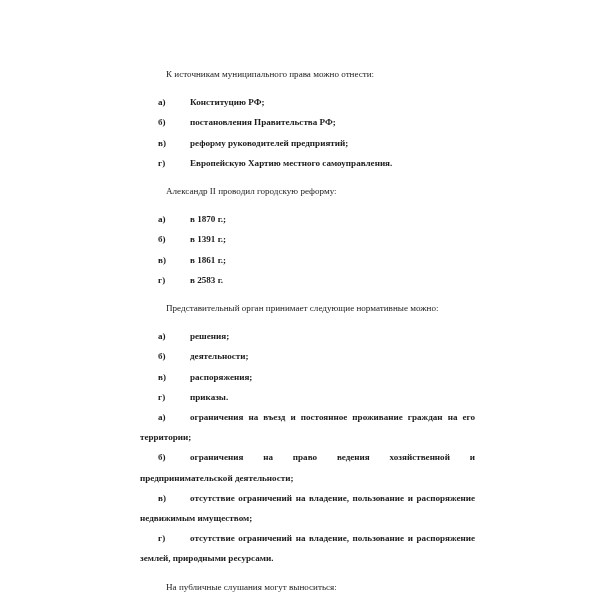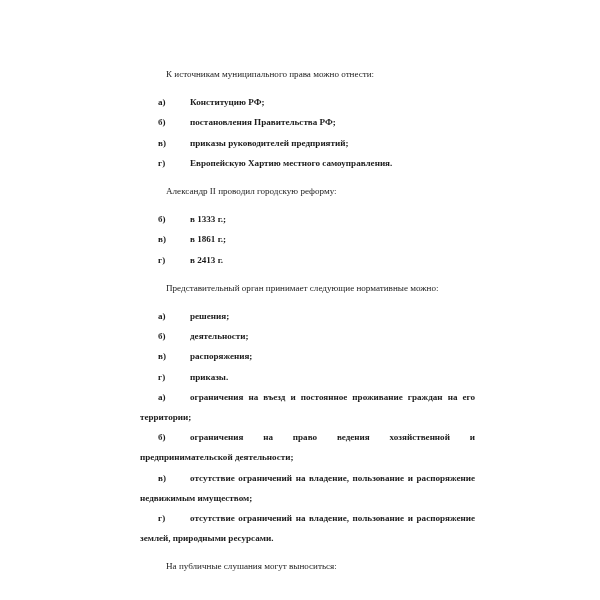--- a/index.html
+++ b/index.html
@@ -70,36 +70,39 @@
 
     <p class="stem">К источникам муниципального права можно отнести:</p>
 
     <p class="option">
       <span class="marker">а)</span><span>Конституцию РФ;</span>
     </p>
     <p class="option">
       <span class="marker">б)</span><span>постановления Правительства РФ;</span>
     </p>
     <p class="option">
-      <span class="marker">в)</span><span>приказы руководителей предприятий;</span>
+      <span class="marker">в)</span><span>реформу руководителей предприятий;</span>
     </p>
     <p class="option">
       <span class="marker">г)</span><span>Европейскую Хартию местного самоуправления.</span>
     </p>
 
     <p class="stem">Александр II проводил городскую реформу:</p>
 
     <p class="option">
-      <span class="marker">б)</span><span>в 1333 г.;</span>
+      <span class="marker">а)</span><span>в 1870 г.;</span>
+    </p>
+    <p class="option">
+      <span class="marker">б)</span><span>в 1391 г.;</span>
     </p>
     <p class="option">
       <span class="marker">в)</span><span>в 1861 г.;</span>
     </p>
     <p class="option">
-      <span class="marker">г)</span><span>в 2413 г.</span>
+      <span class="marker">г)</span><span>в 2583 г.</span>
     </p>
 
     <p class="stem">Представительный орган принимает следующие нормативные можно:</p>
 
     <p class="option">
       <span class="marker">а)</span><span>решения;</span>
     </p>
     <p class="option">
       <span class="marker">б)</span><span>деятельности;</span>
     </p>

